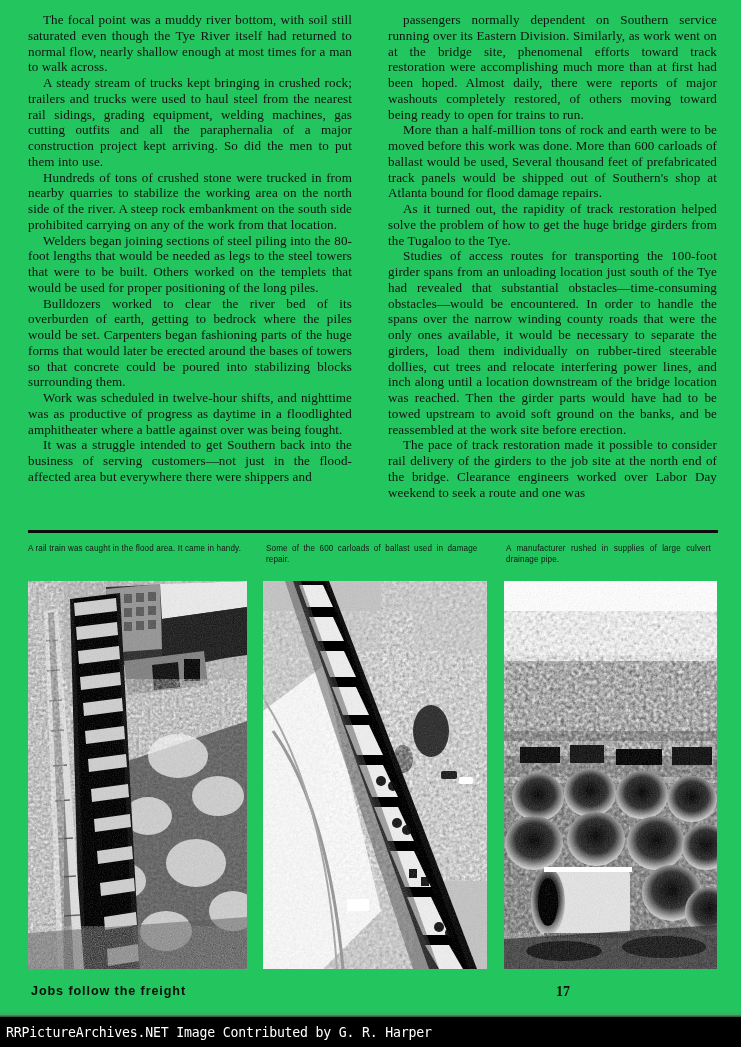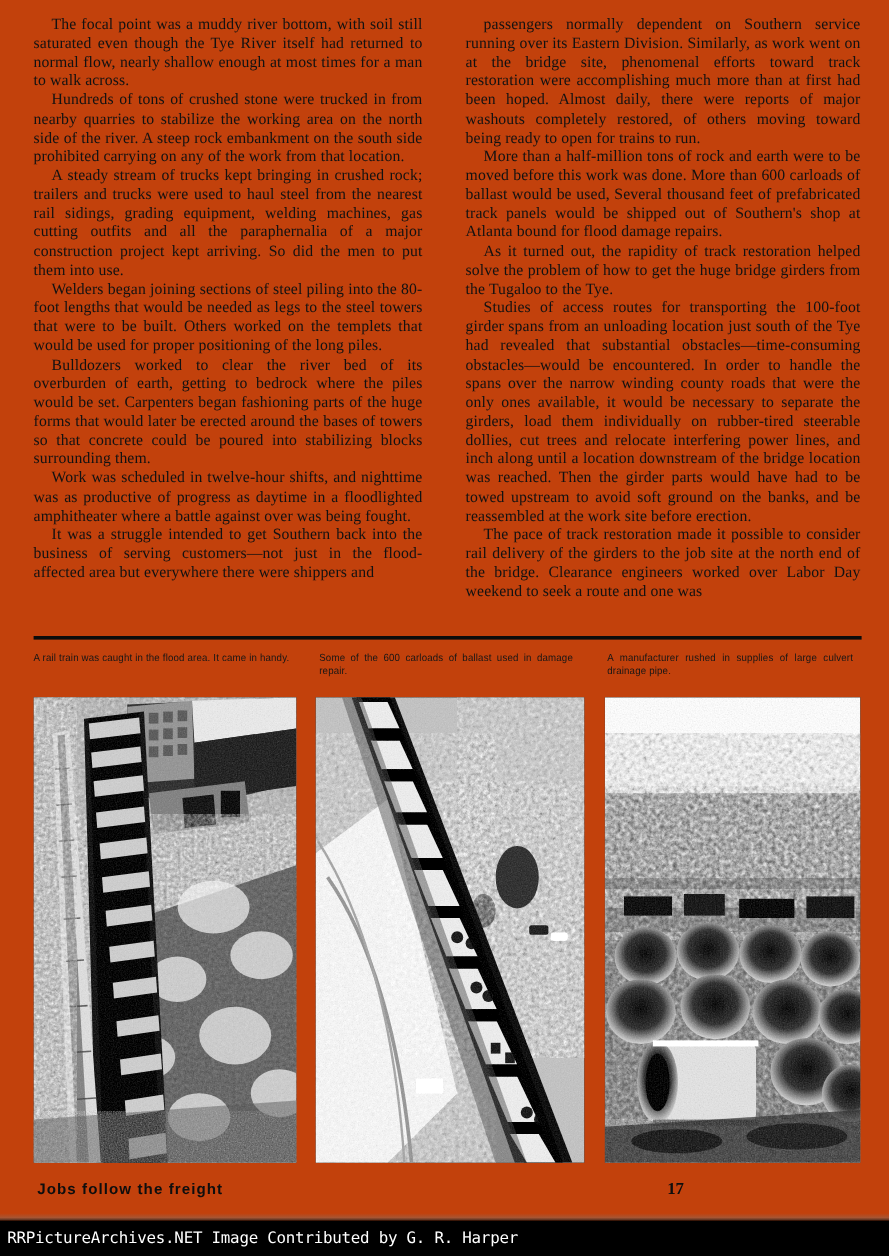--- a/index.html
+++ b/index.html
@@ -10,21 +10,21 @@
   body {
     width: 741px;
     height: 1047px;
     position: relative;
     font-family: "Liberation Serif", serif;
     overflow: hidden;
   }
   .page {
     position: absolute;
     inset: 0;
-    background: #c2410c;
+    background: #22c55e;
   }
 
   
   .columns {
     position: absolute;
     left: 0;
     top: 0;
     width: 741px;
     height: 525px;
     display: flex;
@@ -170,22 +170,22 @@
 </style>
 </head>
 <body>
 
 <div class="page">
 
   <div class="columns">
 
     <div class="col col-left">
       <p>The focal point was a muddy river bottom, with soil still saturated even though the Tye River itself had returned to normal flow, nearly shallow enough at most times for a man to walk across.</p>
+      <p>A steady stream of trucks kept bringing in crushed rock; trailers and trucks were used to haul steel from the nearest rail sidings, grading equipment, welding machines, gas cutting outfits and all the paraphernalia of a major construction project kept arriving. So did the men to put them into use.</p>
       <p>Hundreds of tons of crushed stone were trucked in from nearby quarries to stabilize the working area on the north side of the river. A steep rock embankment on the south side prohibited carrying on any of the work from that location.</p>
-      <p>A steady stream of trucks kept bringing in crushed rock; trailers and trucks were used to haul steel from the nearest rail sidings, grading equipment, welding machines, gas cutting outfits and all the paraphernalia of a major construction project kept arriving. So did the men to put them into use.</p>
       <p>Welders began joining sections of steel piling into the 80-foot lengths that would be needed as legs to the steel towers that were to be built. Others worked on the templets that would be used for proper positioning of the long piles.</p>
       <p>Bulldozers worked to clear the river bed of its overburden of earth, getting to bedrock where the piles would be set. Carpenters began fashioning parts of the huge forms that would later be erected around the bases of towers so that concrete could be poured into stabilizing blocks surrounding them.</p>
       <p>Work was scheduled in twelve-hour shifts, and nighttime was as productive of progress as daytime in a floodlighted amphitheater where a battle against over was being fought.</p>
       <p>It was a struggle intended to get Southern back into the business of serving customers—not just in the flood-affected area but everywhere there were shippers and</p>
     </div>
 
     <div class="col col-right">
       <p>passengers normally dependent on Southern service running over its Eastern Division. Similarly, as work went on at the bridge site, phenomenal efforts toward track restoration were accomplishing much more than at first had been hoped. Almost daily, there were reports of major washouts completely restored, of others moving toward being ready to open for trains to run.</p>
       <p>More than a half-million tons of rock and earth were to be moved before this work was done. More than 600 carloads of ballast would be used, Several thousand feet of prefabricated track panels would be shipped out of Southern's shop at Atlanta bound for flood damage repairs.</p>
       <p>As it turned out, the rapidity of track restoration helped solve the problem of how to get the huge bridge girders from the Tugaloo to the Tye.</p>

